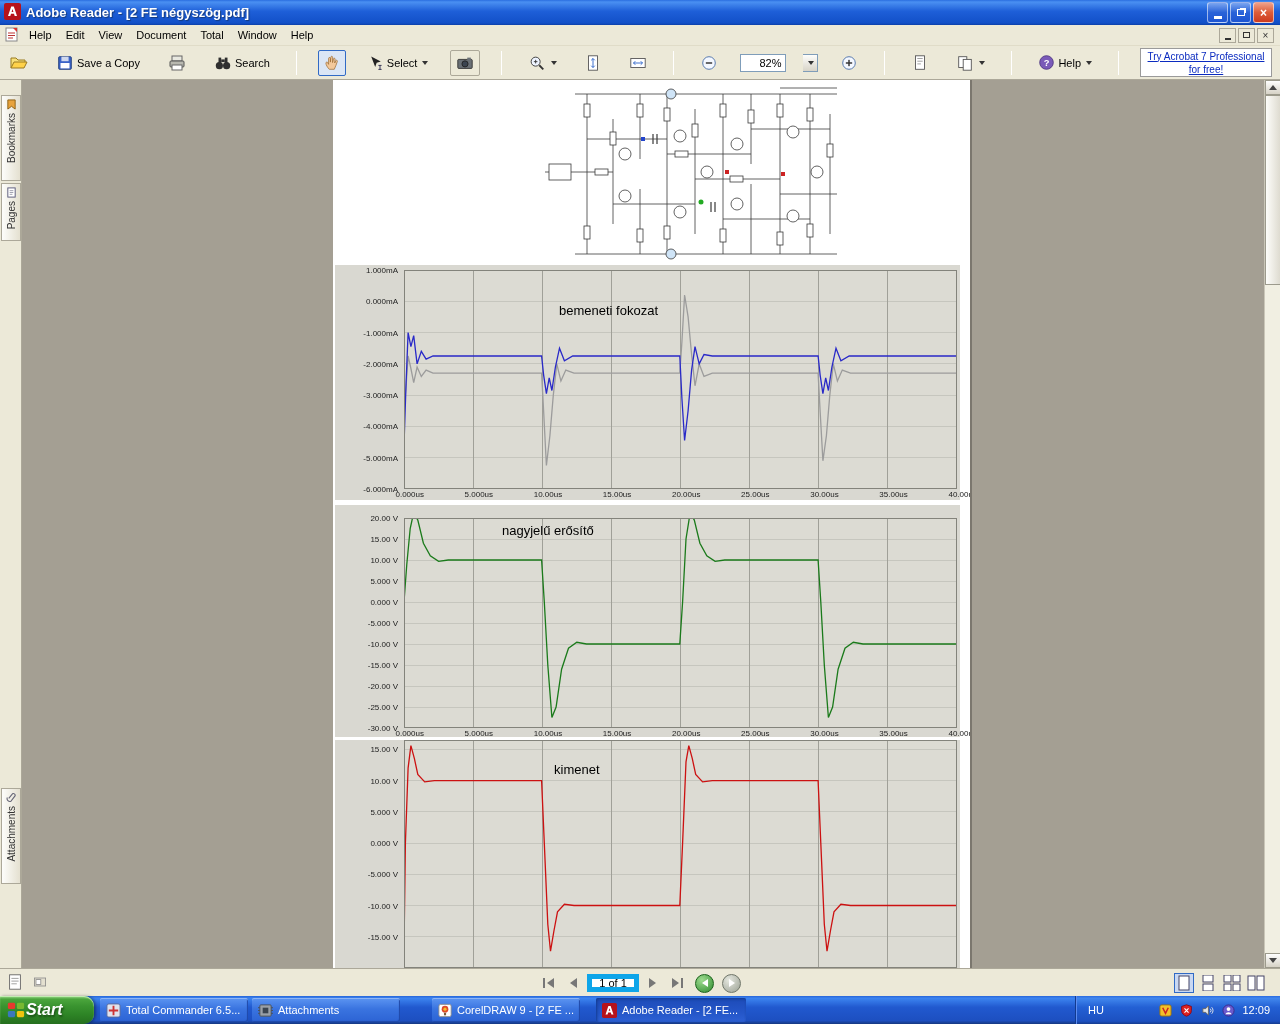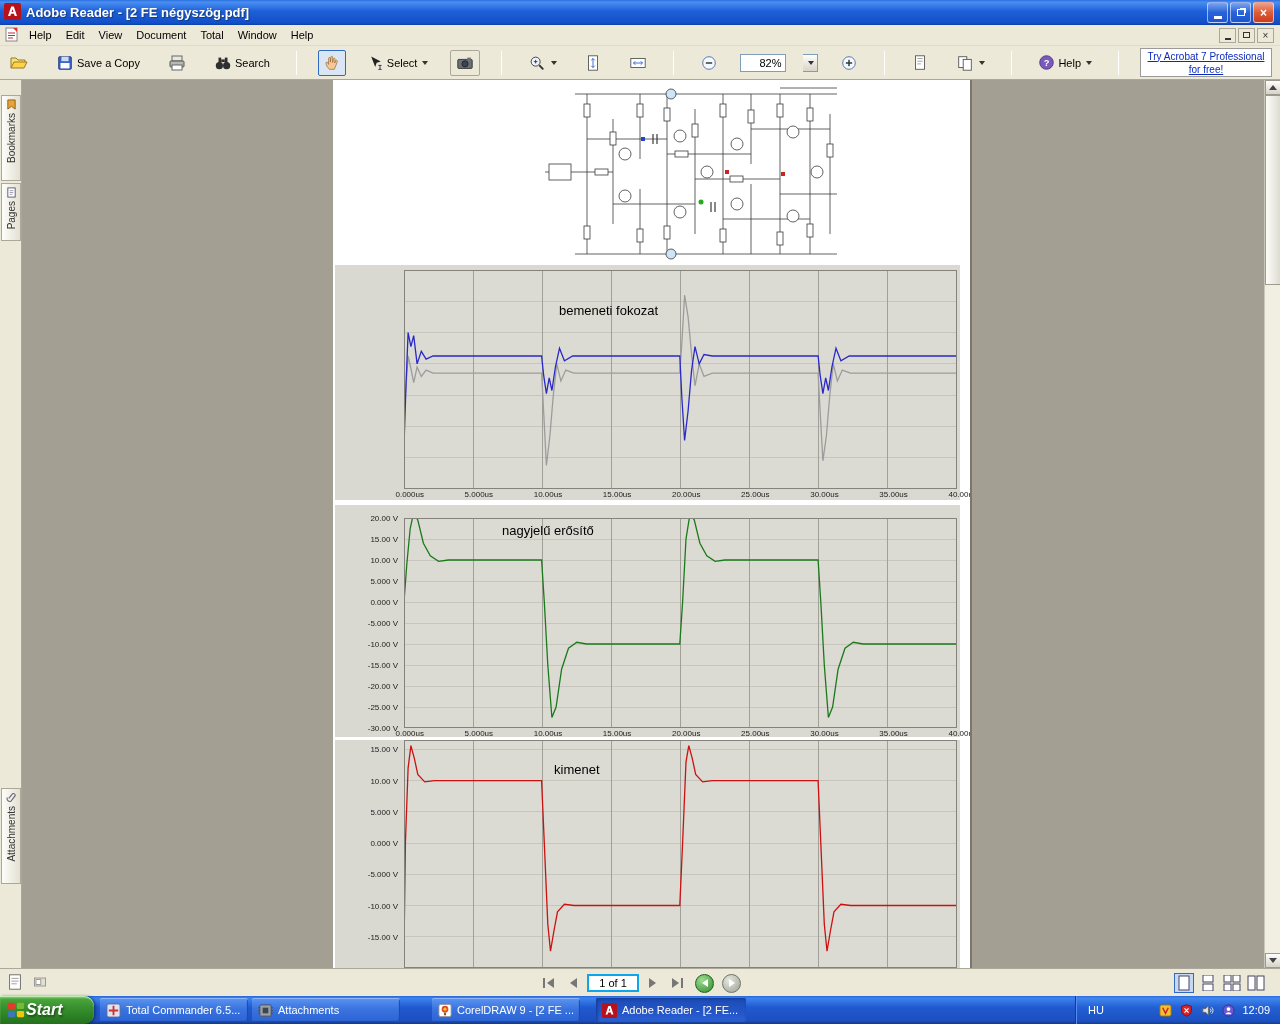--- a/index.html
+++ b/index.html
@@ -67,21 +67,21 @@
   .sbtn{position:absolute;left:0;width:16px;height:15px;background:linear-gradient(180deg,#fefefe,#d6d2c6);border:1px solid #9c9a8c;display:flex;align-items:center;justify-content:center;}
   .arr-up{width:0;height:0;border-left:4px solid transparent;border-right:4px solid transparent;border-bottom:5px solid #444;}
   .arr-dn{width:0;height:0;border-left:4px solid transparent;border-right:4px solid transparent;border-top:5px solid #444;}
   .sthumb{position:absolute;left:0;top:15px;width:16px;height:190px;background:linear-gradient(90deg,#fdfdfa,#dedbd0);border:1px solid #9c9a8c;}
 
   
   .statusbar{position:absolute;left:0;top:968px;width:1280px;height:28px;background:#ece9d8;border-top:1px solid #aca899;}
   .sb-left{position:absolute;left:6px;top:4px;display:flex;gap:8px;align-items:center;}
   .nav{position:absolute;left:50%;top:4px;transform:translateX(-50%);display:flex;align-items:center;gap:4px;}
   .navbtn{width:20px;height:20px;display:flex;align-items:center;justify-content:center;}
-  .pagebox{width:52px;height:18px;background:#fff;border:2px solid #0ea5e9;font-size:11px;text-align:center;font-family:"Liberation Sans",sans-serif;}
+  .pagebox{width:52px;height:18px;background:#fff;border:5px solid #0ea5e9;font-size:11px;text-align:center;font-family:"Liberation Sans",sans-serif;}
   .circlebtn{width:19px;height:19px;border-radius:50%;display:flex;align-items:center;justify-content:center;margin-left:4px;}
   .circlebtn.back{background:radial-gradient(circle at 35% 30%,#9fdc90,#2e8b2e);border:1px solid #1c641c;}
   .circlebtn.fwd{background:radial-gradient(circle at 35% 30%,#e6e8e0,#9aa093);border:1px solid #70766a;}
   .tri-l{width:0;height:0;border-top:4px solid transparent;border-bottom:4px solid transparent;border-right:6px solid #fff;}
   .tri-r{width:0;height:0;border-top:4px solid transparent;border-bottom:4px solid transparent;border-left:6px solid #fff;}
   .sb-right{position:absolute;right:14px;top:4px;display:flex;gap:4px;}
   .laybtn{width:20px;height:20px;border:1px solid transparent;display:flex;align-items:center;justify-content:center;}
   .laybtn.pressed{border:1px solid #316ac5;background:#c9d8f2;}
 
   
@@ -369,20 +369,30 @@
           <g>
             <rect x="250" y="86" width="4" height="4" fill="#cc2222"></rect>
             <rect x="166" y="53" width="4" height="4" fill="#2244cc"></rect>
             <rect x="306" y="88" width="4" height="4" fill="#cc2222"></rect>
             <circle cx="226" cy="118" r="2.5" fill="#22aa22"></circle>
           </g>
         </svg>
       </div>
 
       <div class="chart" style="top:185px;height:235px;">
+        <div class="ylabels" style="top:5px;height:219px;">
+            <div class="ytick" style="top: -4px;">1.000mA</div>
+            <div class="ytick" style="top: 27.2857px;">0.000mA</div>
+            <div class="ytick" style="top: 58.5714px;">-1.000mA</div>
+            <div class="ytick" style="top: 89.8571px;">-2.000mA</div>
+            <div class="ytick" style="top: 121.143px;">-3.000mA</div>
+            <div class="ytick" style="top: 152.429px;">-4.000mA</div>
+            <div class="ytick" style="top: 183.714px;">-5.000mA</div>
+            <div class="ytick" style="top: 215px;">-6.000mA</div>
+          </div>
         <div class="plot" style="left:69px;top:5px;">
           <svg width="553" height="219">
               <rect x="0" y="0" width="553" height="219" fill="#dcdbd3"></rect>
               <line x1="0" y1="0.0" x2="553" y2="0.0" stroke="#c6c6be" stroke-width="1"></line>
               <line x1="0" y1="31.3" x2="553" y2="31.3" stroke="#c6c6be" stroke-width="1"></line>
               <line x1="0" y1="62.6" x2="553" y2="62.6" stroke="#c6c6be" stroke-width="1"></line>
               <line x1="0" y1="93.9" x2="553" y2="93.9" stroke="#c6c6be" stroke-width="1"></line>
               <line x1="0" y1="125.1" x2="553" y2="125.1" stroke="#c6c6be" stroke-width="1"></line>
               <line x1="0" y1="156.4" x2="553" y2="156.4" stroke="#c6c6be" stroke-width="1"></line>
               <line x1="0" y1="187.7" x2="553" y2="187.7" stroke="#c6c6be" stroke-width="1"></line>

